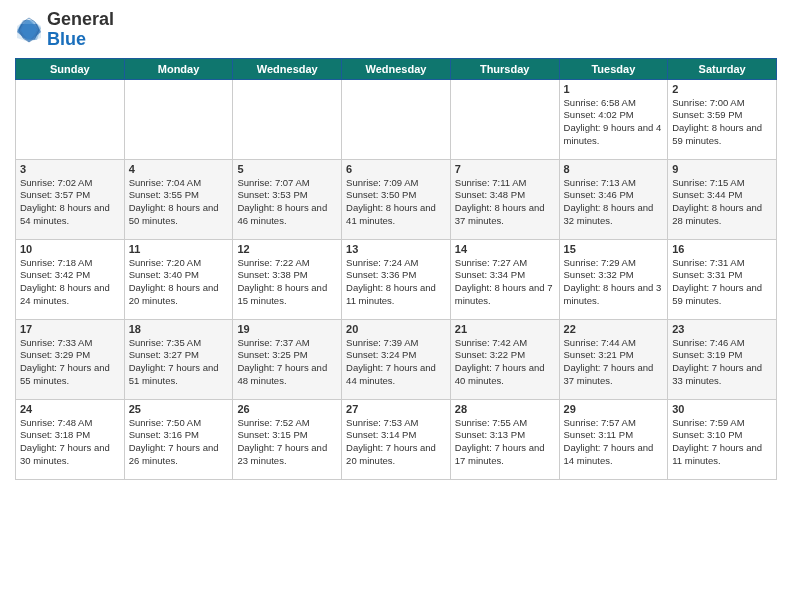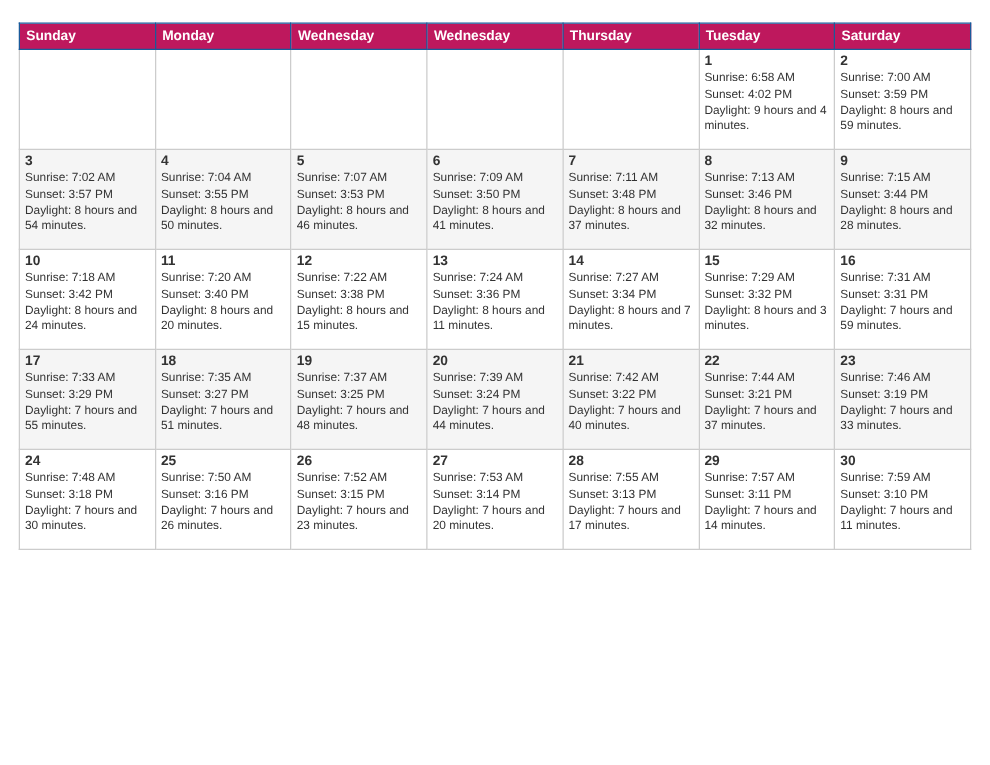--- a/index.html
+++ b/index.html
@@ -48,23 +48,23 @@
     .location {
       font-size: 14px;
       color: #555;
     }
     .calendar {
       width: 100%;
       border-collapse: collapse;
       font-size: 10px;
     }
     .calendar th {
-      background: #be185d;
+      background: #0f766e;
       color: #fff;
-      text-align: left;
+      text-align: center;
       padding: 4px 5px;
       font-size: 11px;
       font-weight: bold;
       border: 1px solid #1a5a9a;
     }
     .calendar td {
       border: 1px solid #ccc;
       vertical-align: top;
       padding: 3px 4px;
       width: 108px;
@@ -88,20 +88,34 @@
     }
     .empty-cell {
       background: #fff !important;
     }
   </style>
 </head>
 <body>
 
 <div class="page">
   <div class="header">
+    <div class="logo">
+      <svg class="logo-icon" viewBox="0 0 28 28" xmlns="http://www.w3.org/2000/svg">
+        <polygon points="14,2 26,10 26,22 14,26 2,22 2,10" fill="#1a6fbc" opacity="0.15"></polygon>
+        <polygon points="18,4 26,12 22,24 10,24 2,14 8,4" fill="#1a6fbc" opacity="0.3"></polygon>
+        <polygon points="14,4 24,14 20,24 8,22 4,12 10,4" fill="#2a6db5" opacity="0.5"></polygon>
+        <path d="M6 8 L22 8 L26 16 L14 26 L2 16 Z" fill="#2a6db5" opacity="0.7"></path>
+        <polygon points="14,2 20,6 24,14 20,22 14,26 8,22 4,14 8,6" fill="none" stroke="#1a5a9a" stroke-width="0.5"></polygon>
+        <path d="M10 6 Q14 2 18 6 L22 14 Q18 22 14 24 Q10 22 6 14 Z" fill="#3a8fd5" opacity="0.4"></path>
+      </svg>
+      <div class="logo-text">
+        <span class="logo-general">General</span><br>
+        <span class="logo-blue">Blue</span>
+      </div>
+    </div>
   </div>
 
   <table class="calendar">
     <thead>
       <tr>
         <th>Sunday</th>
         <th>Monday</th>
         <th>Wednesday</th>
         <th>Wednesday</th>
         <th>Thursday</th>

